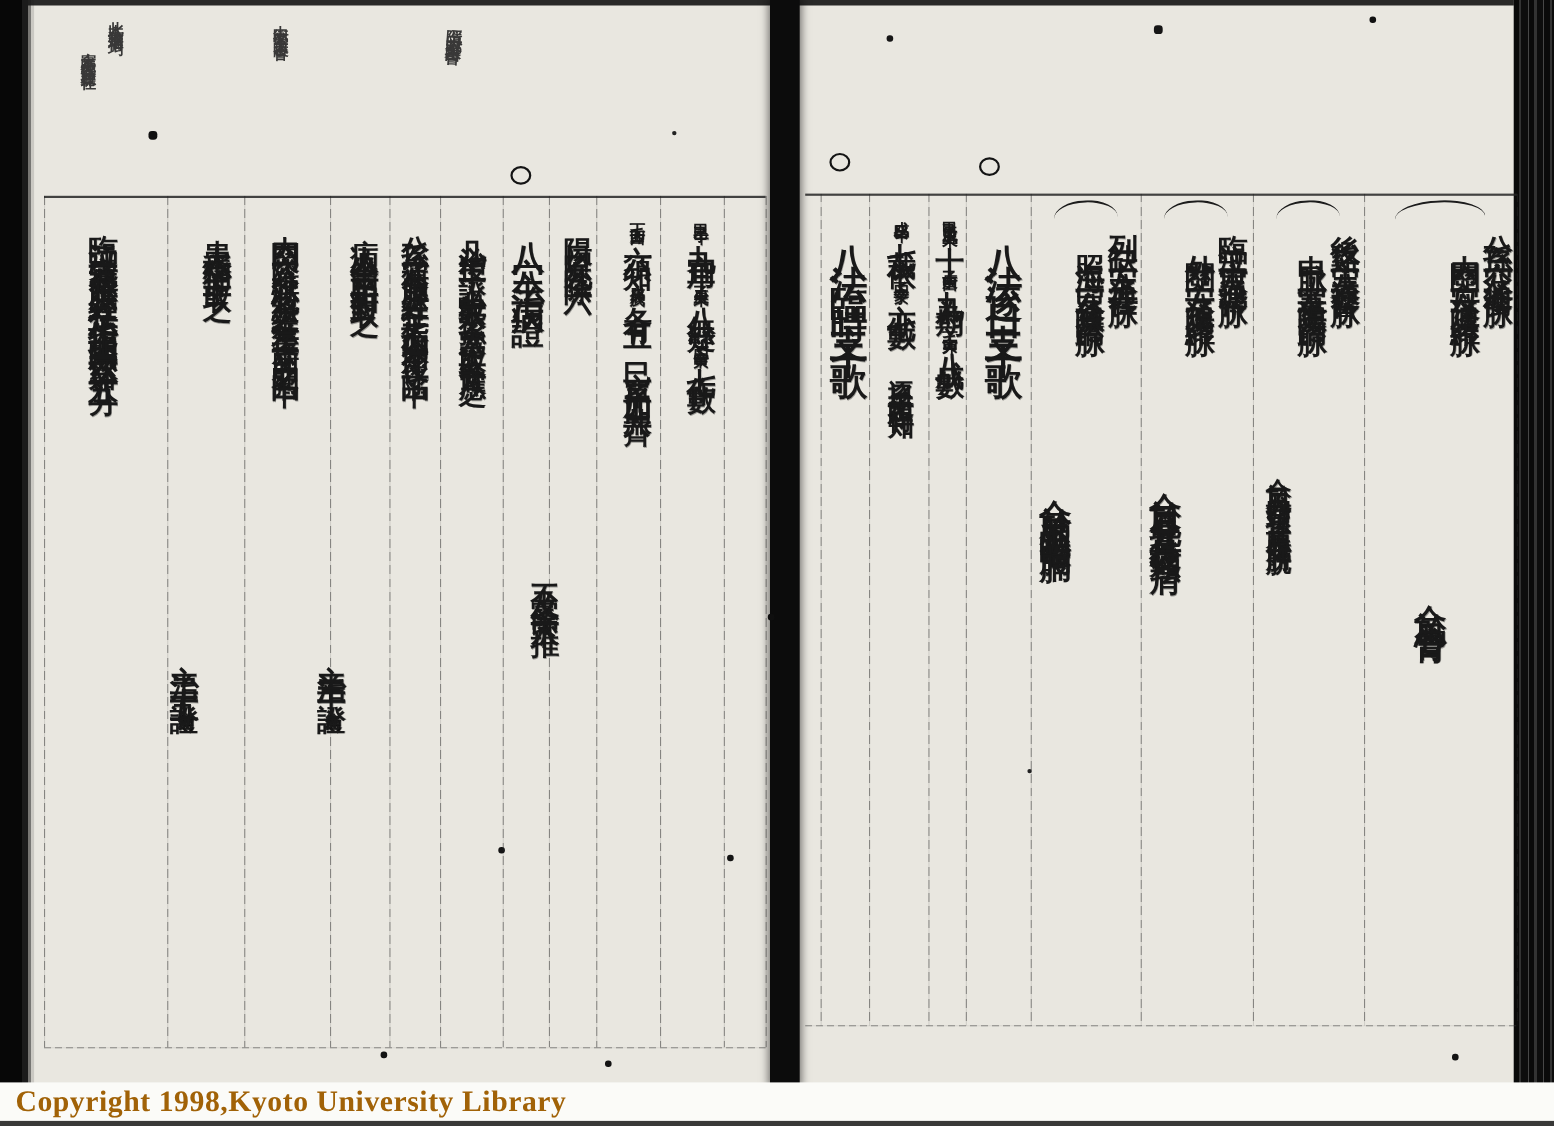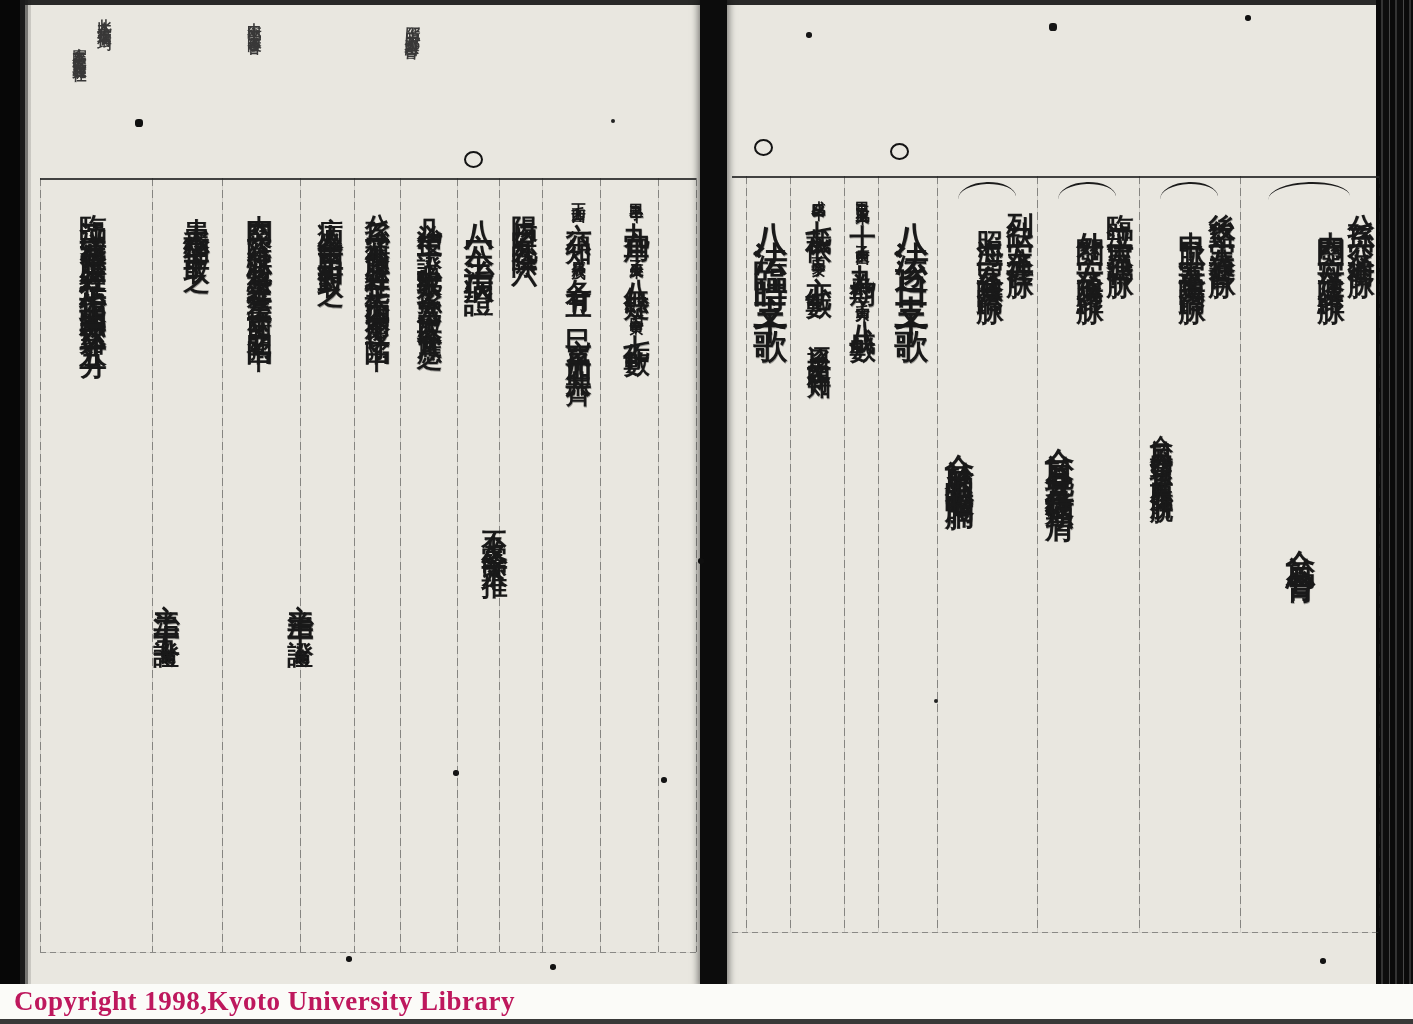--- a/index.html
+++ b/index.html
@@ -8,21 +8,21 @@
   
   .edge-top{position:absolute;left:0;top:0;width:1413px;height:5px;background:#141414;opacity:.9;}
   .edge-left{position:absolute;left:0;top:0;width:31px;height:986px;
       background:linear-gradient(90deg,#070707 0 20px,#1b1b1b 20px 25px,rgba(25,25,25,.55) 25px 28px,rgba(25,25,25,.15) 28px 31px);}
   .gutter{position:absolute;left:700px;top:0;width:27px;height:986px;background:#0c0c0c;box-shadow:0 0 7px 2px rgba(10,10,10,.5);}
   .edge-right{position:absolute;left:1376px;top:0;width:37px;height:986px;
       background:repeating-linear-gradient(90deg,#0a0a0a 0 5px,#333 5px 7px,#0d0d0d 7px 13px,#474747 13px 14px);}
   .bottom-strip{position:absolute;left:0;top:984px;width:1413px;height:40px;background:#fbfbf8;}
   .edge-bottom{position:absolute;left:0;top:1019px;width:1413px;height:5px;background:#161616;opacity:.85;}
   .copyright{position:absolute;left:14px;top:986px;font-family:"Liberation Serif",serif;
-      font-weight:bold;font-size:27px;color:#be185d;letter-spacing:.5px;white-space:nowrap;}
+      font-weight:bold;font-size:27px;color:#a16207;letter-spacing:.5px;white-space:nowrap;}
   .col{position:absolute;writing-mode:vertical-rl;text-orientation:upright;color:#191919;
       font-weight:700;text-shadow:.5px .5px 0 rgba(10,10,10,.35);box-sizing:border-box;}
   .col div{line-height:30px;}
   .k-p{font-size:27px;letter-spacing:8px;line-height:46px;}
   .k-sub{font-size:29px;letter-spacing:7px;line-height:46px;}
   .k-h{font-size:34px;letter-spacing:18px;}
   .k-h2{font-size:30px;letter-spacing:13px;}
   .k-long{font-size:25px;letter-spacing:6px;}
   .k-long2{font-size:27px;letter-spacing:6px;}
   .k-phrase{font-size:26px;letter-spacing:7px;line-height:24px;}

